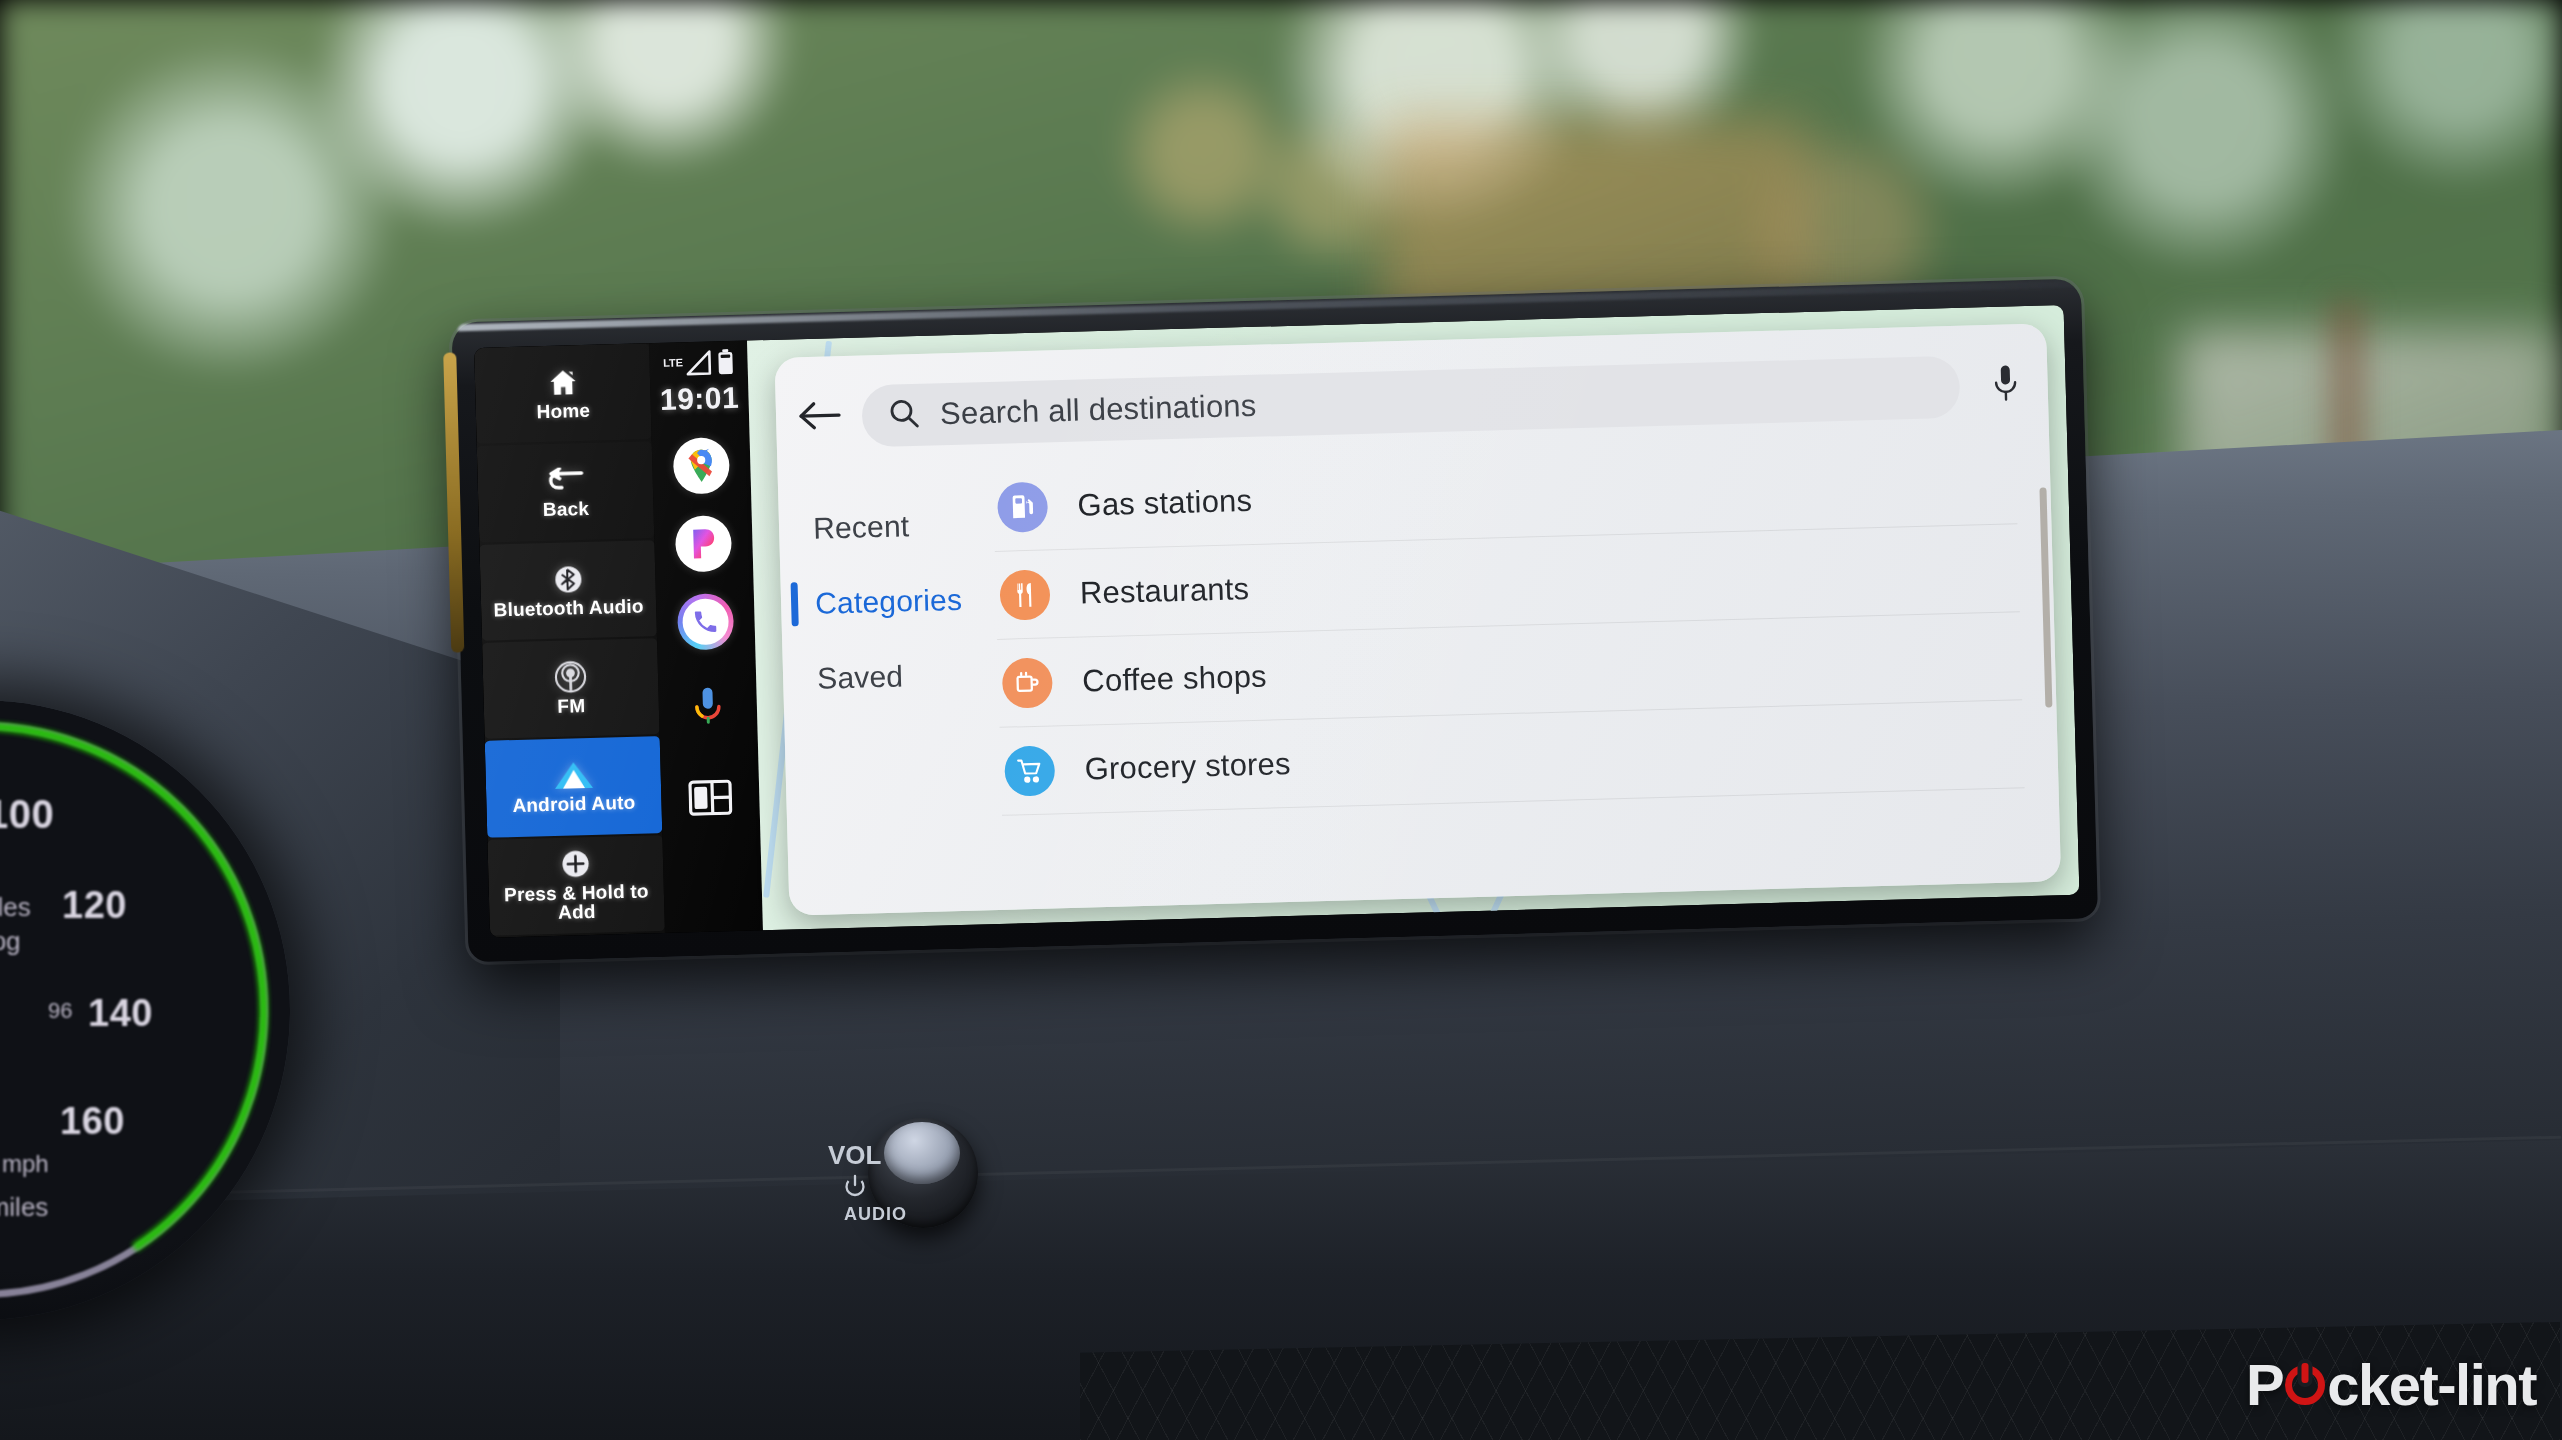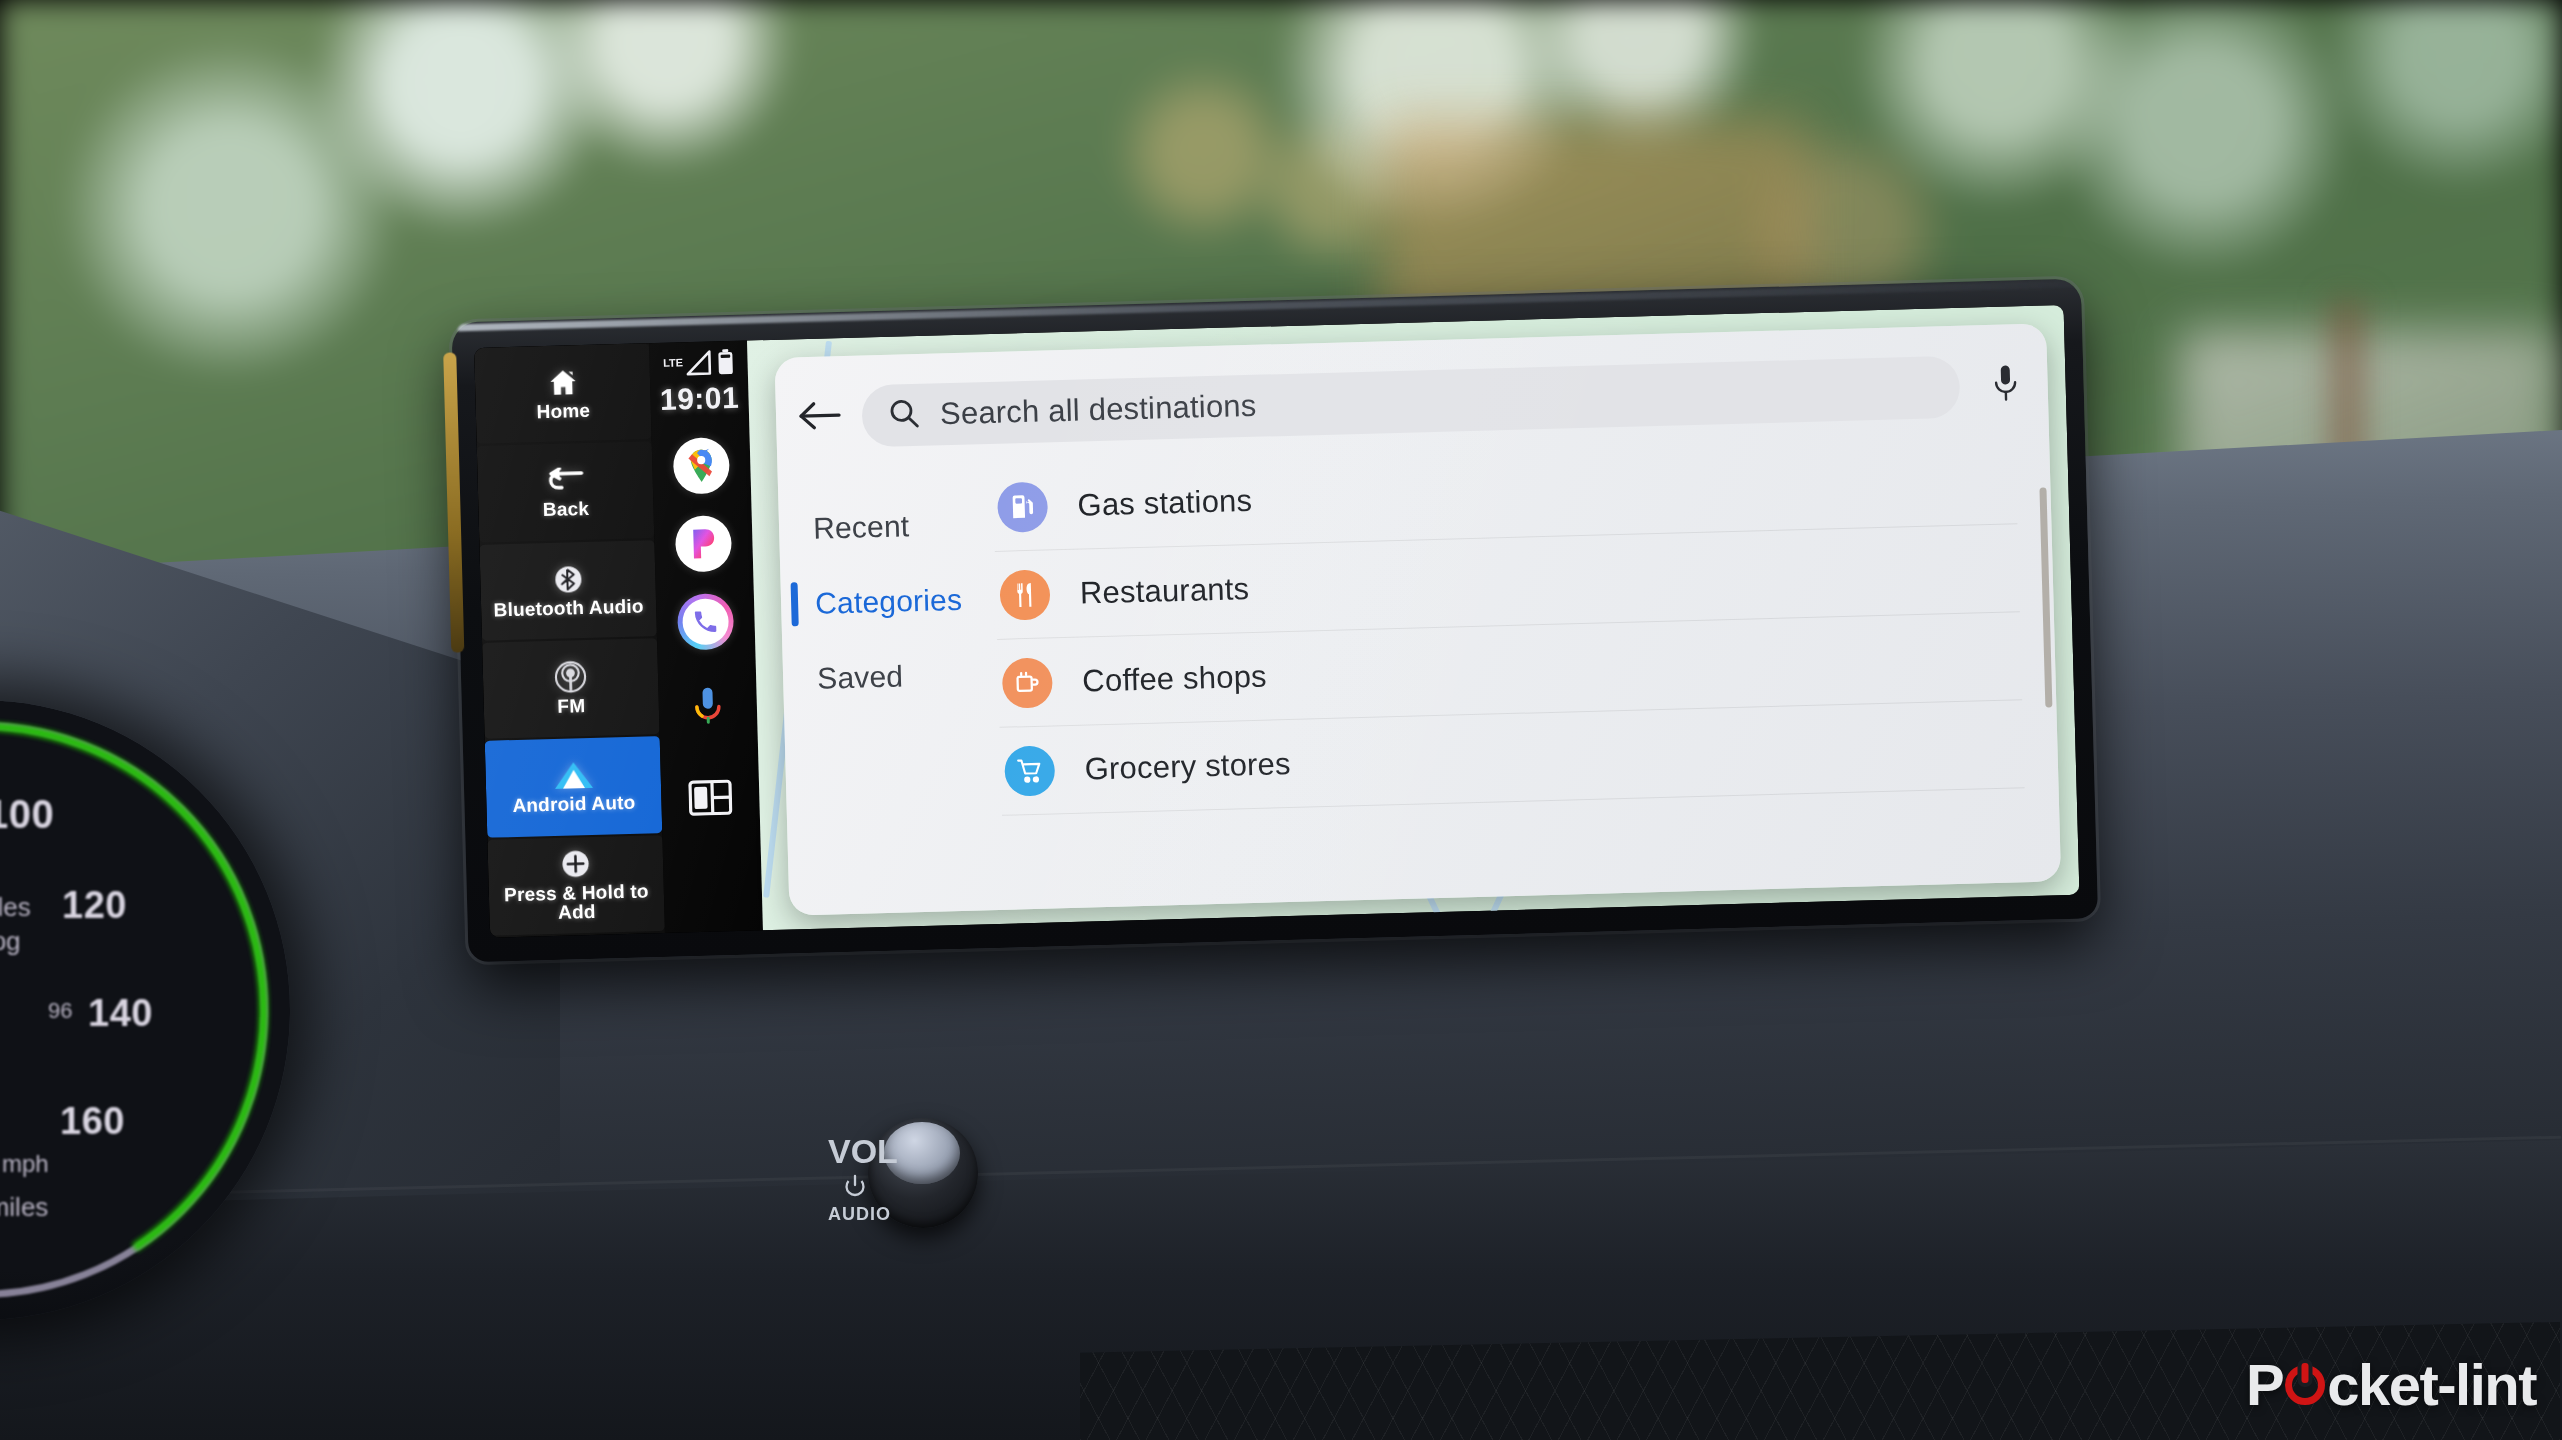--- a/index.html
+++ b/index.html
@@ -535,28 +535,28 @@
         </div>
       </div>
 
       <div class="glare"></div>
     </div>
   </div>
 
   <div class="knob-wrap">
     <div class="knob-outer"></div>
     <div class="knob-top"></div>
-    <div class="knob-lbl" style="left:0;top:20px;font-size:34px">VOL</div>
+    <div class="knob-lbl" style="left:0;top:28px;font-size:26px">VOL</div>
     <span style="position:absolute;left:14px;top:62px">
       <svg width="26" height="26" viewBox="0 0 26 26" fill="none" stroke="#c6ccd6" stroke-width="2.3" style="filter:blur(.5px)">
         <path d="M6.5 7a8.5 8.5 0 1 0 13 0"></path>
           <path d="M13 2v9" stroke-linecap="round"></path>
       </svg>
     </span>
-    <div class="knob-lbl" style="left:0;top:92px;font-size:18px;letter-spacing:1px">AUDIO</div>
+    <div class="knob-lbl" style="left:16px;top:92px;font-size:18px;letter-spacing:1px">AUDIO</div>
   </div>
 
   <div class="wm">
     <span>P</span>
     <span class="pw"></span>
     <span>cket-lint</span>
   </div>
 
 </div>
 

